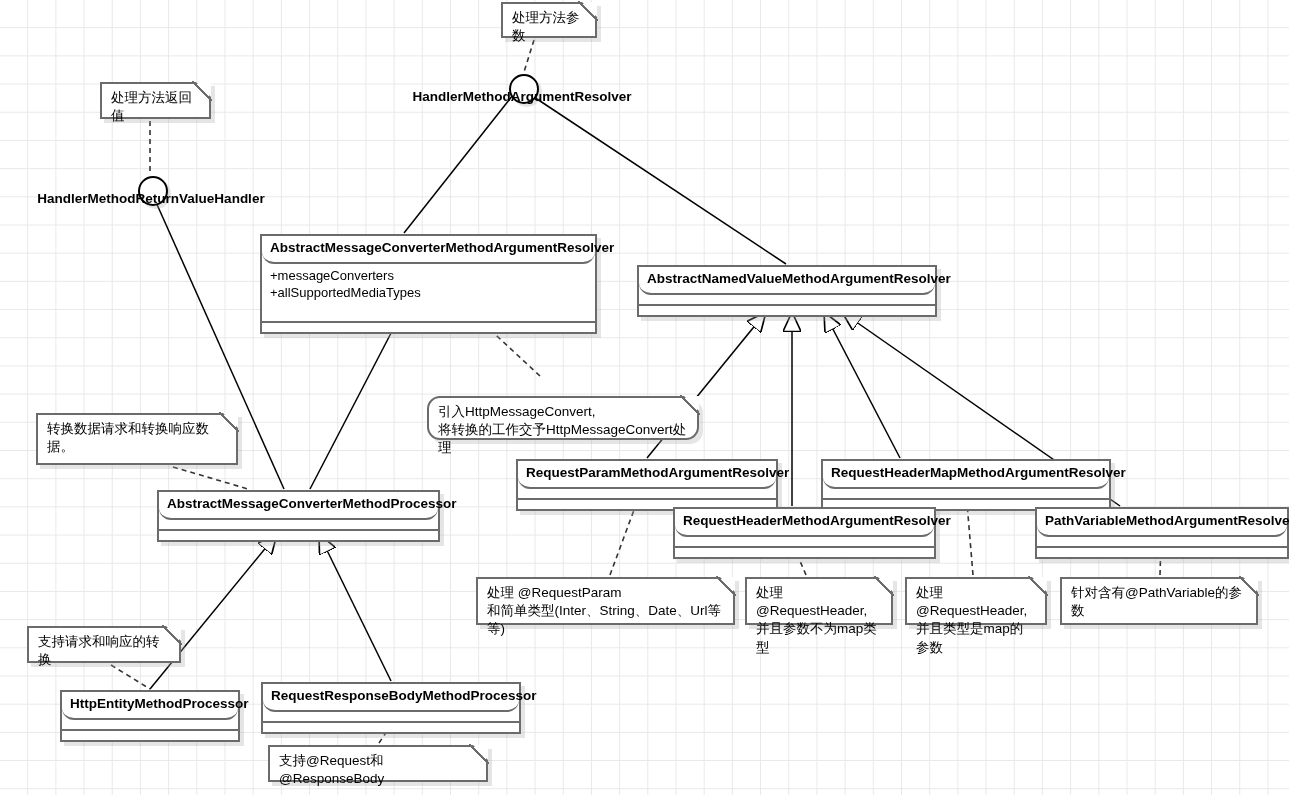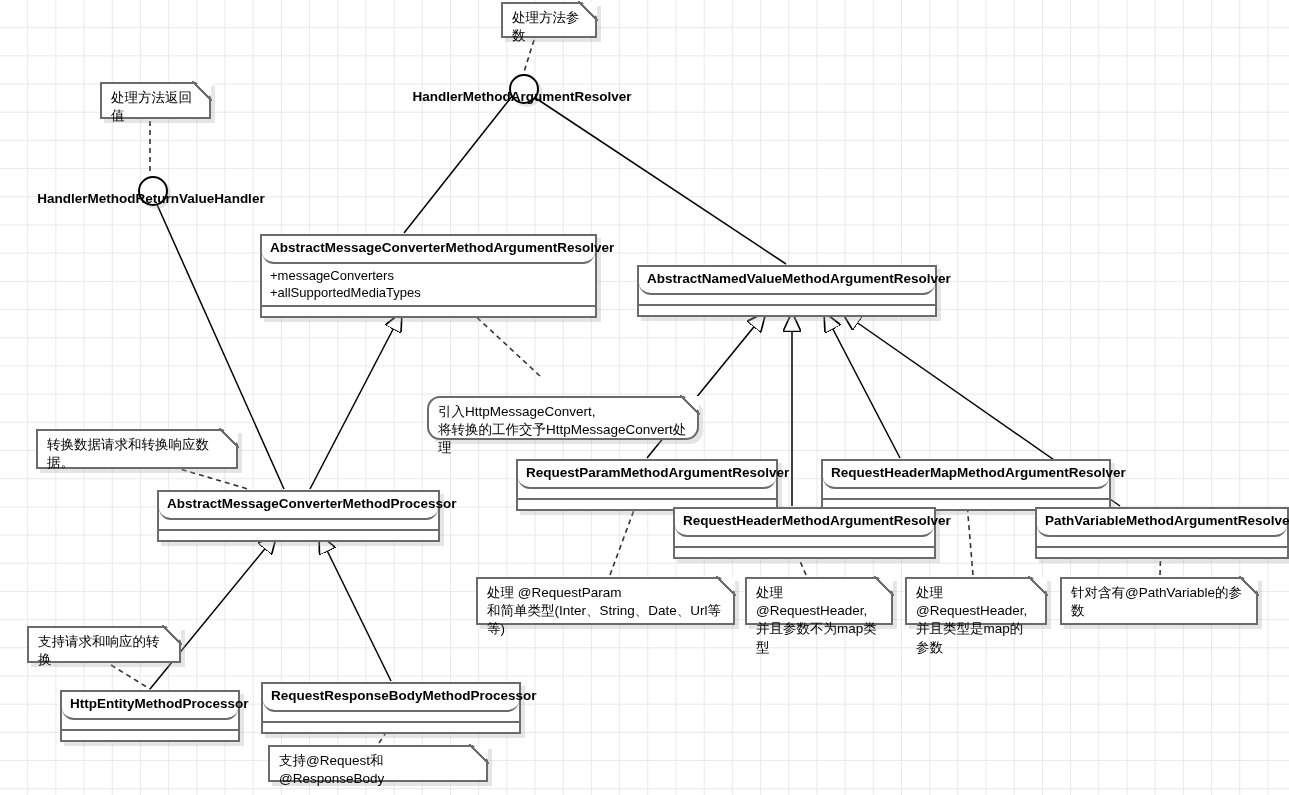--- a/index.html
+++ b/index.html
@@ -46,21 +46,21 @@
     color: #000;
     padding: 5px 8px 6px 8px;
     line-height: 1.1;
     white-space: nowrap;
     border-bottom: 2px solid #6b6b6b;
     border-radius: 12px;
   }
   .uml-class .attrs {
     font-size: 13px;
     color: #000;
-    padding: 3px 8px 4px 8px;
+    padding: 3px 8px 20px 8px;
     line-height: 1.32;
     border-bottom: 2px solid #6b6b6b;
     white-space: pre-line;
   }
   .uml-class .attrs.empty {
     padding: 0;
     height: 9px;
   }
   .uml-class .ops {
     height: 9px;
@@ -238,21 +238,21 @@
     <div class="ops"></div>
   </div>
 
   <div class="uml-note" style="left:501px; top:2px; width:96px; height:36px;">处理方法参数</div>
 
   <div class="uml-note" style="left:100px; top:82px; width:111px; height:37px;">处理方法返回值</div>
 
   <div class="uml-note" style="left:427px; top:396px; width:272px; height:44px;border-radius:13px;">引入HttpMessageConvert,
 将转换的工作交予HttpMessageConvert处理</div>
 
-  <div class="uml-note" style="left:36px; top:429px; width:202px; height:40px;">转换数据请求和转换响应数据。</div>
+  <div class="uml-note" style="left:36px; top:413px; width:202px; height:52px;">转换数据请求和转换响应数据。</div>
 
   <div class="uml-note" style="left:476px; top:577px; width:259px; height:48px;">处理 @RequestParam
 和简单类型(Inter、String、Date、Url等等)</div>
 
   <div class="uml-note" style="left:745px; top:577px; width:148px; height:48px;">处理@RequestHeader,
 并且参数不为map类型</div>
 
   <div class="uml-note" style="left:905px; top:577px; width:142px; height:48px;">处理@RequestHeader,
 并且类型是map的参数</div>
 

